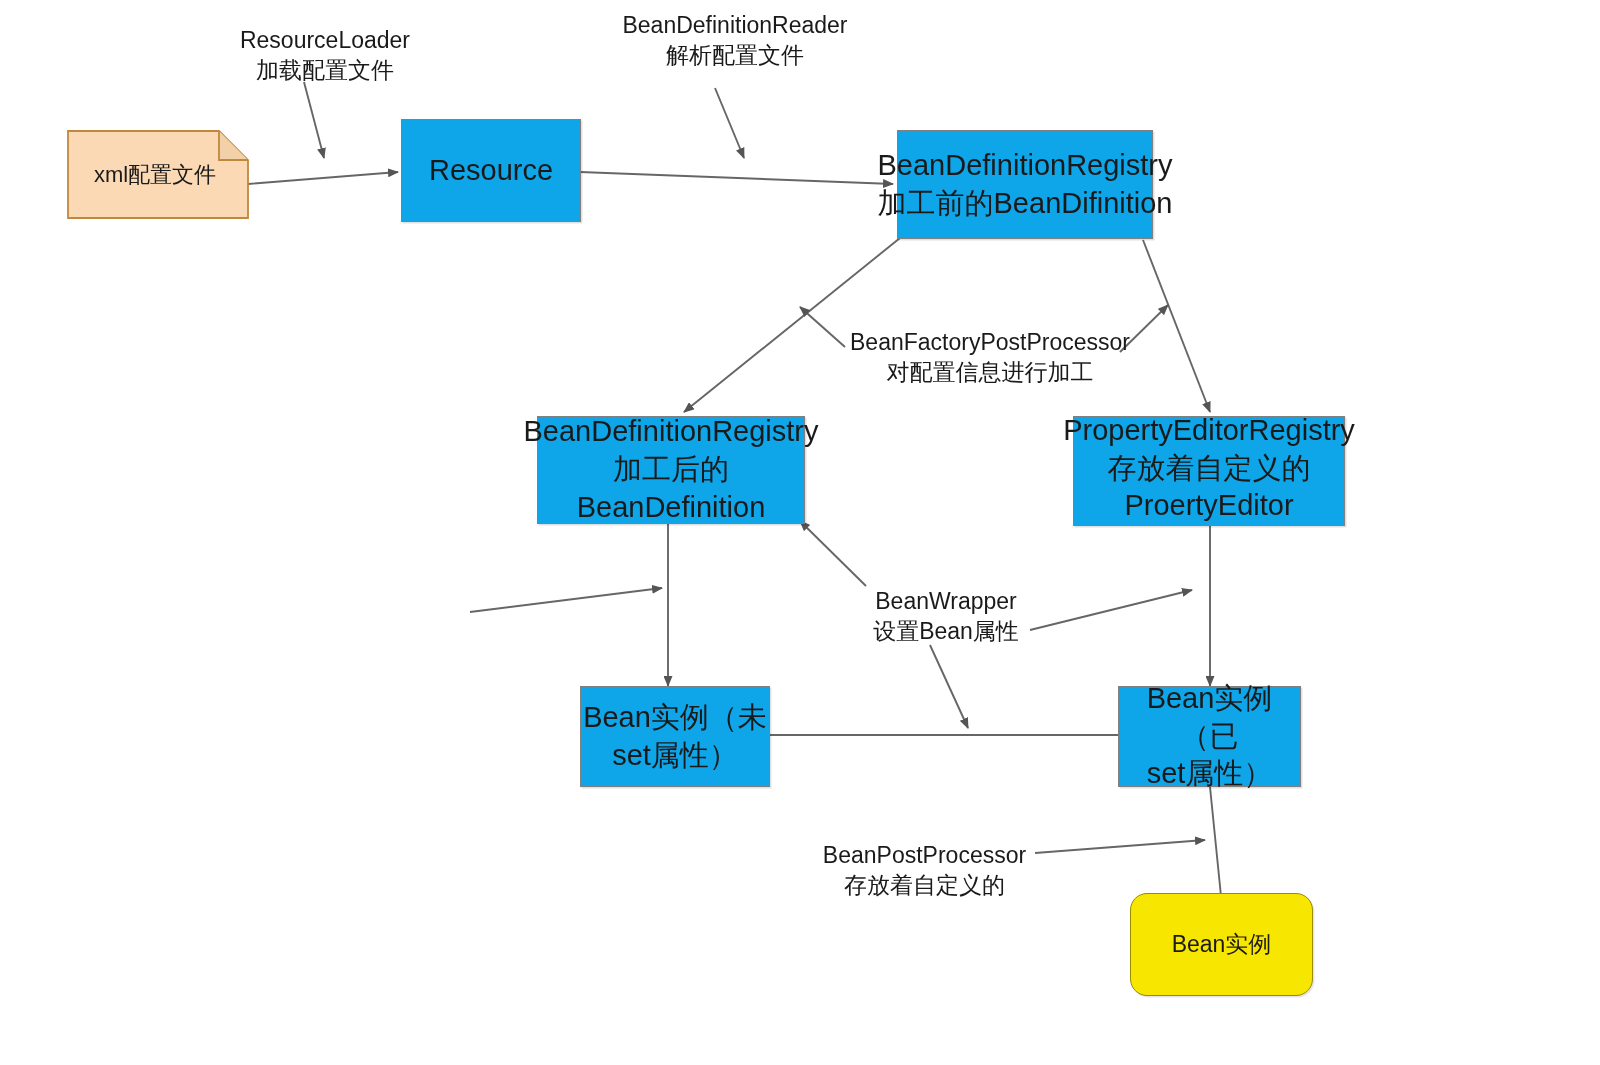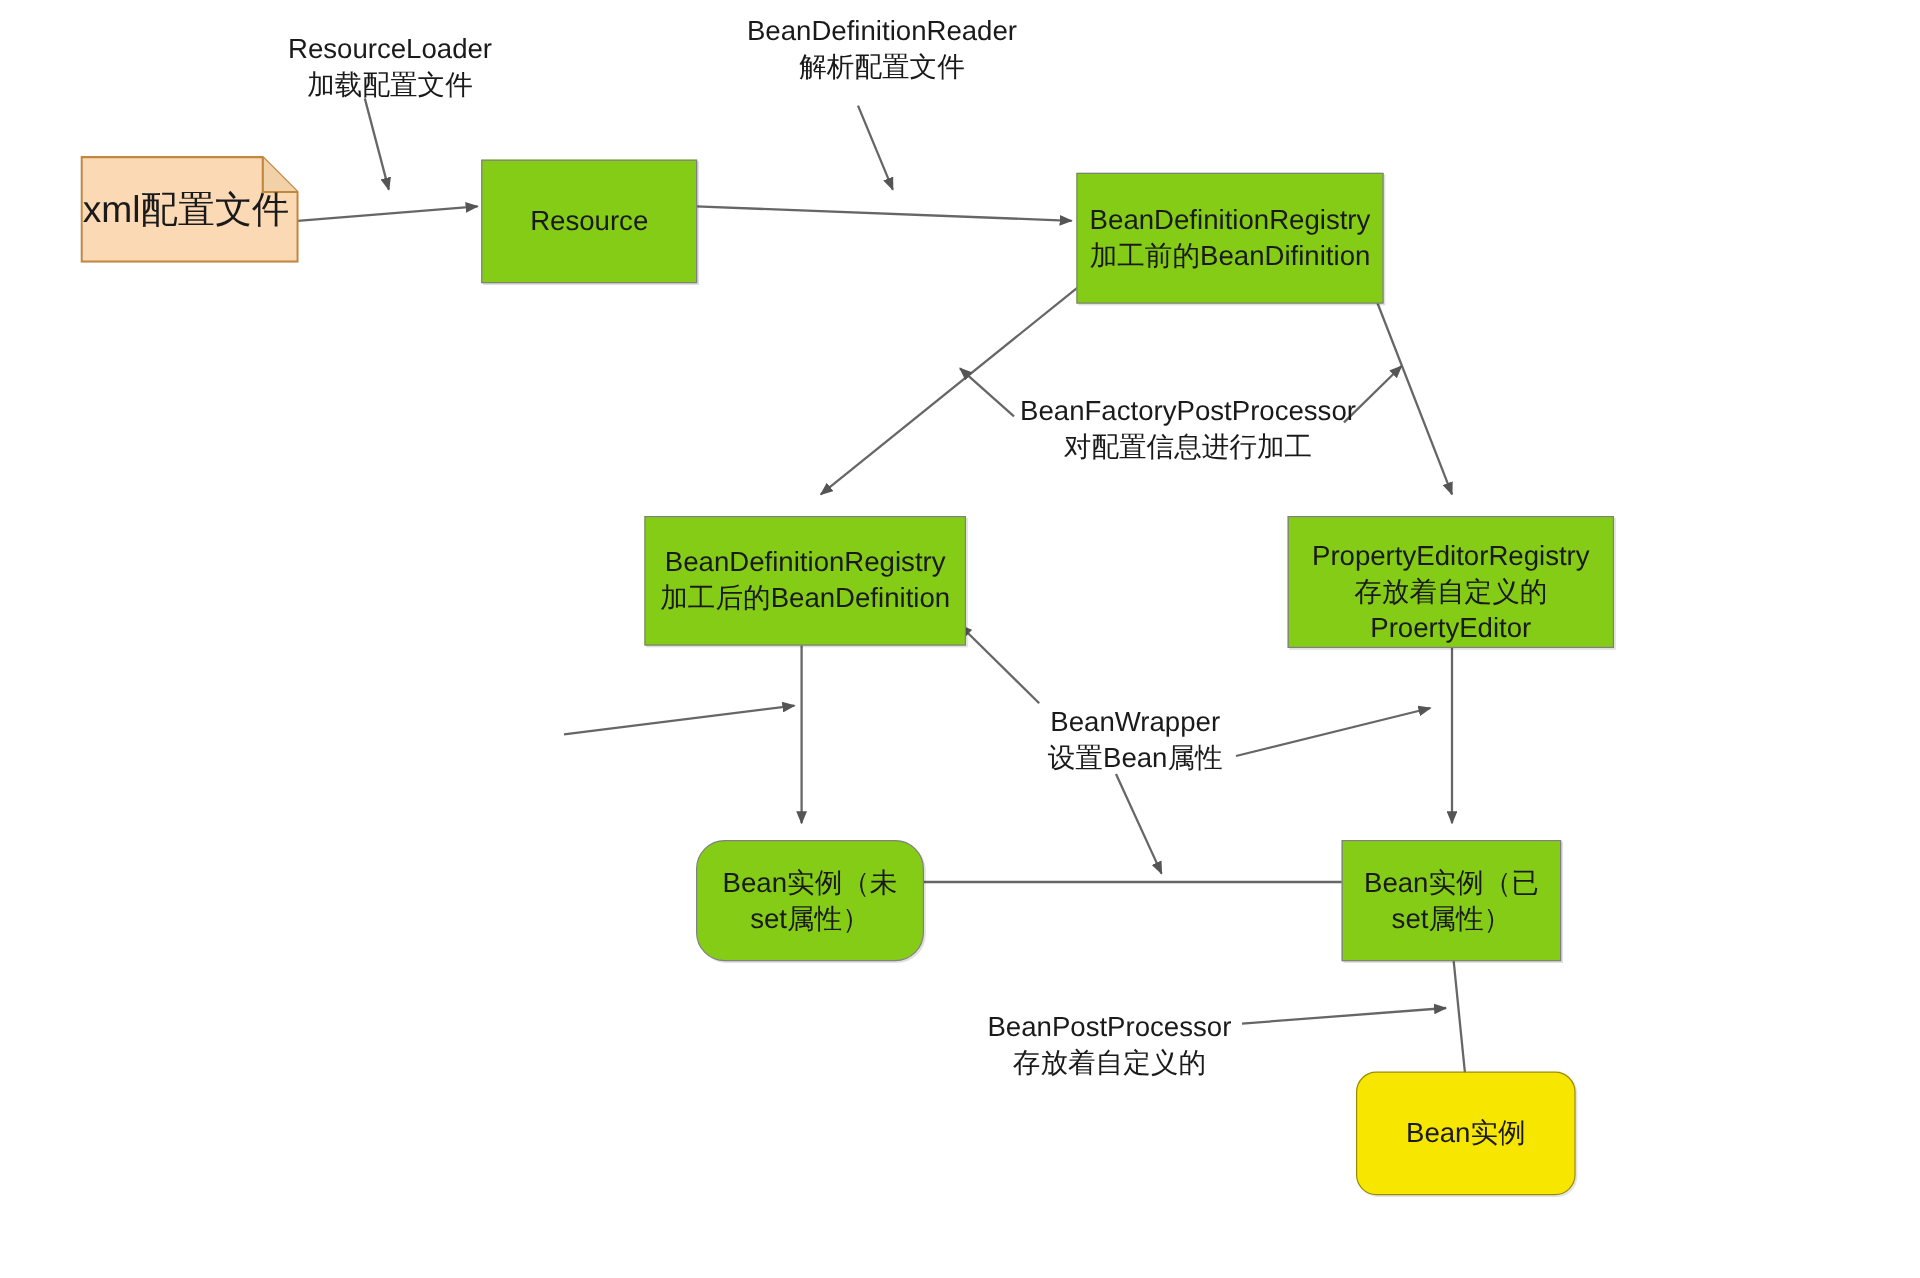--- a/index.html
+++ b/index.html
@@ -33,45 +33,44 @@
     justify-content: center;
     text-align: center;
     line-height: 1.30;
     color: #1a1a1a;
   }
   .node .lbl {
     display: block;
     white-space: pre-line;
   }
   .box {
-    background: #84cc16;
+    background: #0ea5e9;
     border: 1.6px solid #808080;
     box-shadow: 1.5px 1.5px 0 rgba(0,0,0,0.12);
-    font-size: 23px;
-    margin-top: 14px;
+    font-size: 29px;
   }
   .box-yellow {
     background: #f7e600;
     border: 1.6px solid #9a8c00;
     box-shadow: 1.5px 1.5px 0 rgba(0,0,0,0.10);
     font-size: 23px;
   }
   .doc-wrap {
     position: absolute;
   }
   .doc-wrap .doc-text {
     position: absolute;
     left: 0;
     top: 0;
     width: 100%;
     height: 100%;
     display: flex;
     align-items: center;
     justify-content: center;
-    font-size: 31px;
+    font-size: 22px;
     color: #1a1a1a;
     padding-right: 6px;
     box-sizing: border-box;
   }
   .annot {
     position: absolute;
     font-size: 23px;
     color: #1a1a1a;
     line-height: 1.32;
     text-align: center;
@@ -150,21 +149,21 @@
     <span class="lbl">BeanDefinitionRegistry
 加工后的BeanDefinition</span>
   </div>
 
   <div class="node box" style="left:1073px; top:416px; width:272px; height:110px;align-items:flex-end;">
     <span class="lbl">PropertyEditorRegistry
 存放着自定义的
 ProertyEditor</span>
   </div>
 
-  <div class="node box" style="left:580px; top:686px; width:190px; height:101px;border-radius:24px;">
+  <div class="node box" style="left:580px; top:686px; width:190px; height:101px;">
     <span class="lbl">Bean实例（未
 set属性）</span>
   </div>
 
   <div class="node box" style="left:1118px; top:686px; width:183px; height:101px;">
     <span class="lbl">Bean实例（已
 set属性）</span>
   </div>
 
   <div class="node box-yellow" style="left:1130px; top:893px; width:183px; height:103px;border-radius:17px;">

